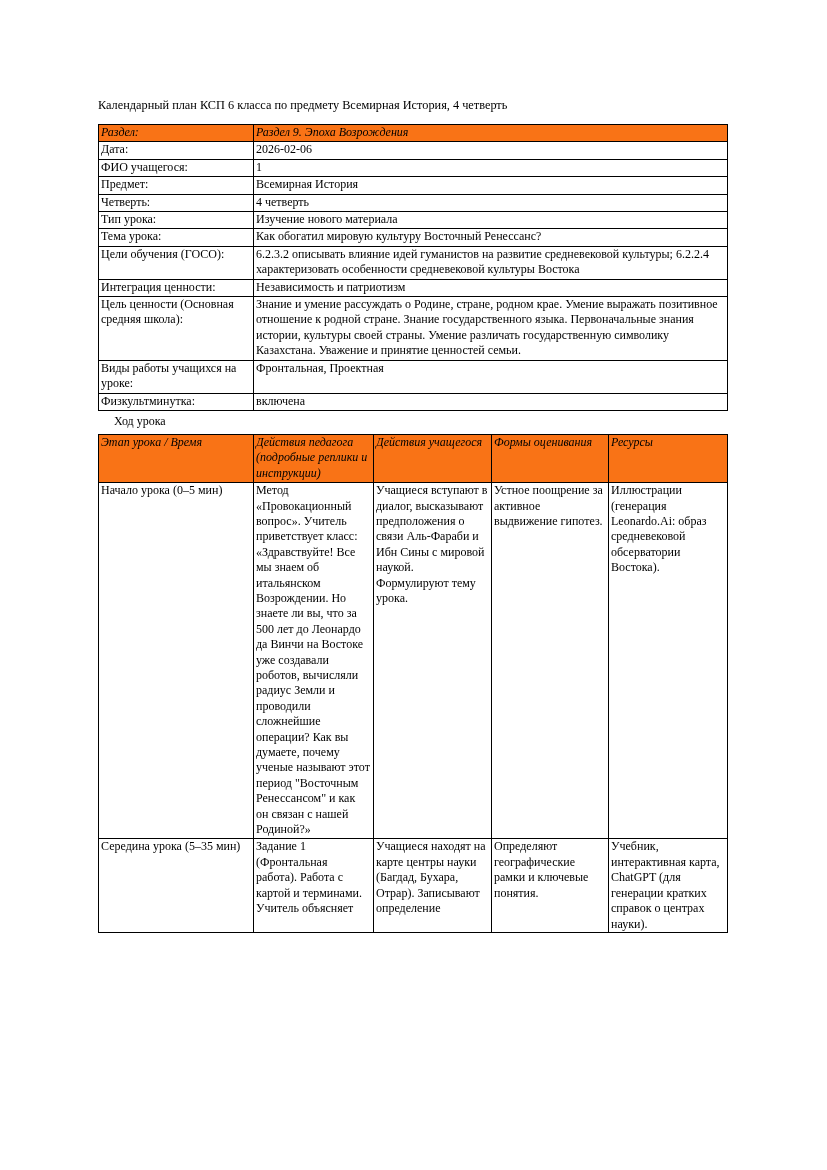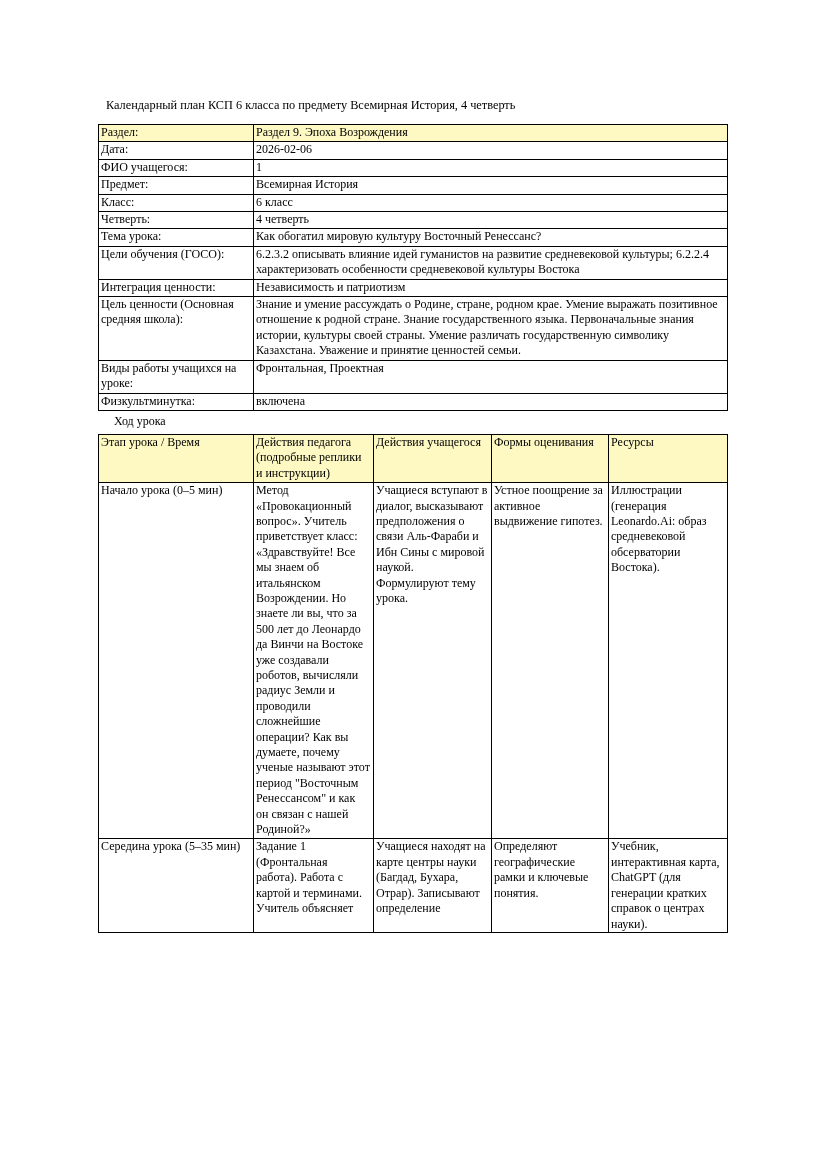--- a/index.html
+++ b/index.html
@@ -18,40 +18,41 @@
   .page-content {
     position: absolute;
     left: 98px;
     top: 98px;
     width: 629px;
   }
   .doc-title {
     font-size: 12.3px;
     font-weight: normal;
     line-height: 14px;
-    margin: 0 0 12px 8px;
+    margin: 0 0 12px 0;
   }
   table {
     border-collapse: collapse;
     table-layout: fixed;
     width: 629px;
   }
   td, th {
     border: 1px solid #000000;
     vertical-align: top;
     font-size: 12px;
     line-height: 15.4px;
     font-weight: normal;
     text-align: left;
     padding: 0 3px 1px 2px;
     overflow: hidden;
     word-wrap: break-word;
   }
   tr.hdr td, thead th {
-    background: #fef9c3;
+    background: #f97316;
+    font-style: italic;
   }
   .info-table .c-label { width: 155px; }
   .info-table .c-value { width: 474px; }
   .section-heading {
     font-size: 12px;
     line-height: 15px;
     margin: 3px 0 5px 16px;
   }
   .lesson-table .c-stage    { width: 155px; }
   .lesson-table .c-teacher  { width: 120px; }
@@ -90,26 +91,26 @@
       </tr>
       <tr>
         <td>ФИО учащегося:</td>
         <td>1</td>
       </tr>
       <tr>
         <td>Предмет:</td>
         <td>Всемирная История</td>
       </tr>
       <tr>
-        <td>Класс:</td>
-        <td>6 класс</td>
+        <td>Четверть:</td>
+        <td>4 четверть</td>
       </tr>
       <tr>
-        <td>Четверть:</td>
-        <td>4 четверть</td>
+        <td>Тип урока:</td>
+        <td>Изучение нового материала</td>
       </tr>
       <tr>
         <td>Тема урока:</td>
         <td>Как обогатил мировую культуру Восточный Ренессанс?</td>
       </tr>
       <tr>
         <td>Цели обучения (ГОСО):</td>
         <td>6.2.3.2 описывать влияние идей гуманистов на развитие средневековой культуры; 6.2.2.4 характеризовать особенности средневековой культуры Востока</td>
       </tr>
       <tr>

